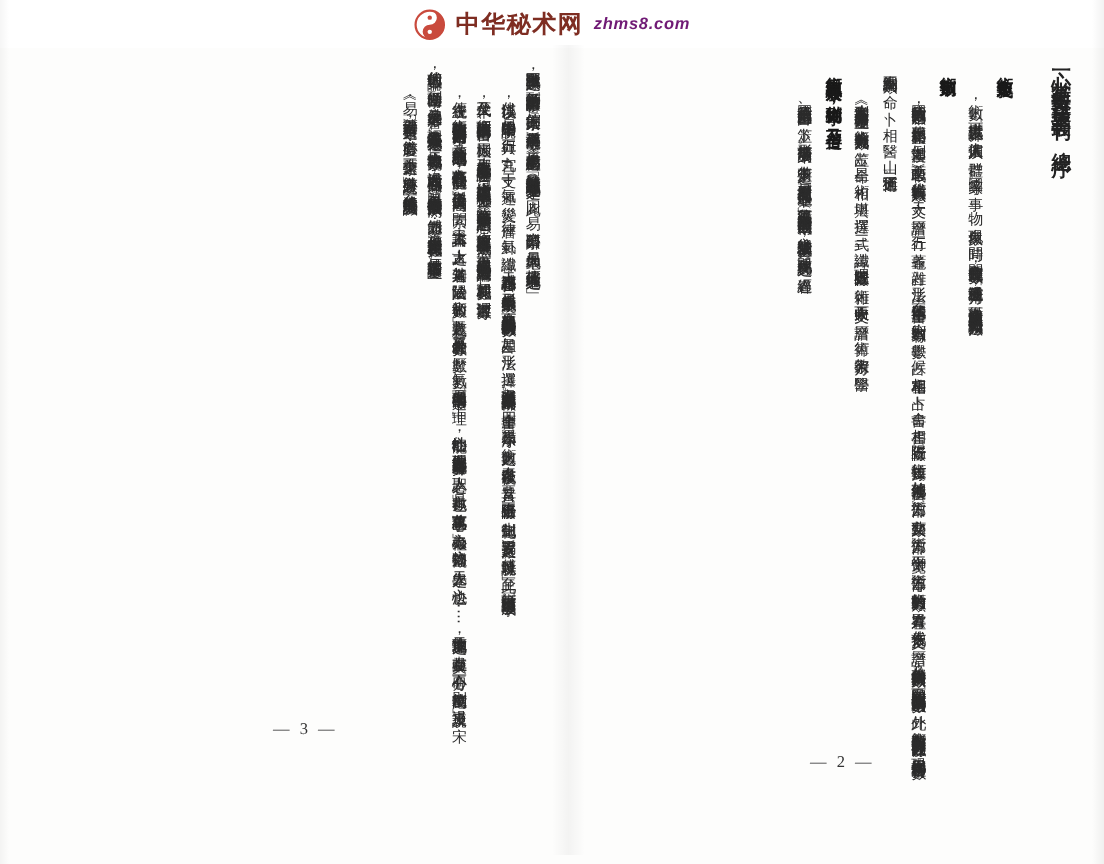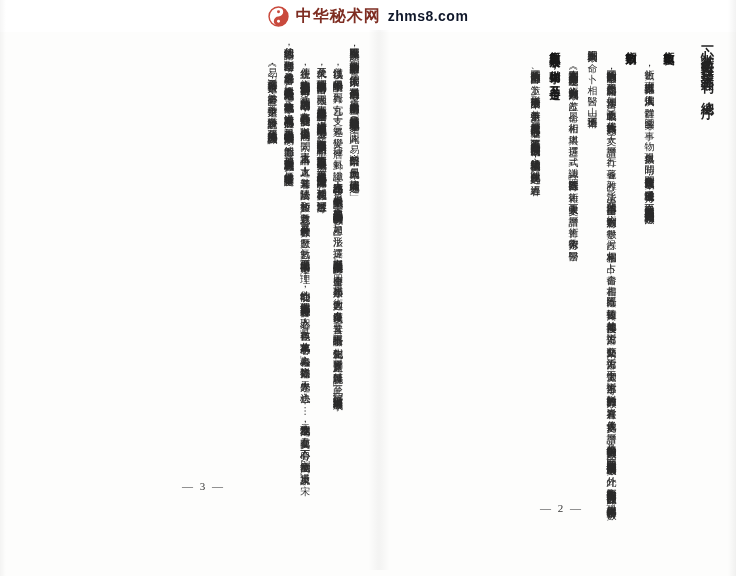--- a/index.html
+++ b/index.html
@@ -11,21 +11,21 @@
   }
   
   .site-header{
     position:absolute;top:0;left:0;width:736px;height:32px;
     display:flex;align-items:center;justify-content:center;gap:7px;
     background:#fff;
     font-family:"Liberation Sans","DejaVu Sans",sans-serif;
   }
   .taiji{width:21px;height:21px;display:inline-block;line-height:0;}
   .site-name{font-size:16px;font-weight:bold;color:#7e2d22;letter-spacing:1px;}
-  .site-url{font-size:14px;font-weight:bold;color:#0f172a;letter-spacing:.5px;}
+  .site-url{font-size:11px;font-weight:bold;color:#701a75;letter-spacing:.5px;font-style:italic;}
   
   .gutter{
     position:absolute;left:368px;top:30px;width:22px;height:540px;
     background:linear-gradient(to right,rgba(0,0,0,0),rgba(0,0,0,.04),rgba(0,0,0,0));
   }
   .edge-r{position:absolute;right:0;top:0;width:8px;height:576px;
     background:linear-gradient(to left,rgba(0,0,0,.05),rgba(0,0,0,0));}
   .edge-l{position:absolute;left:0;top:0;width:6px;height:576px;
     background:linear-gradient(to right,rgba(0,0,0,.04),rgba(0,0,0,0));}
   .vtext{writing-mode:vertical-rl;text-orientation:mixed;}

